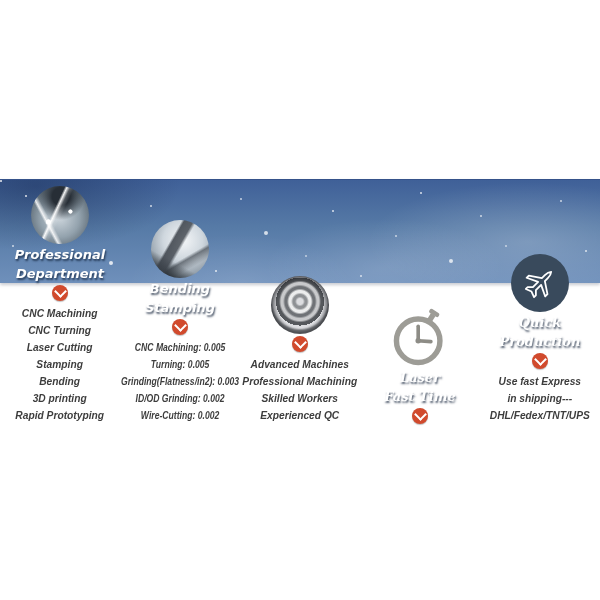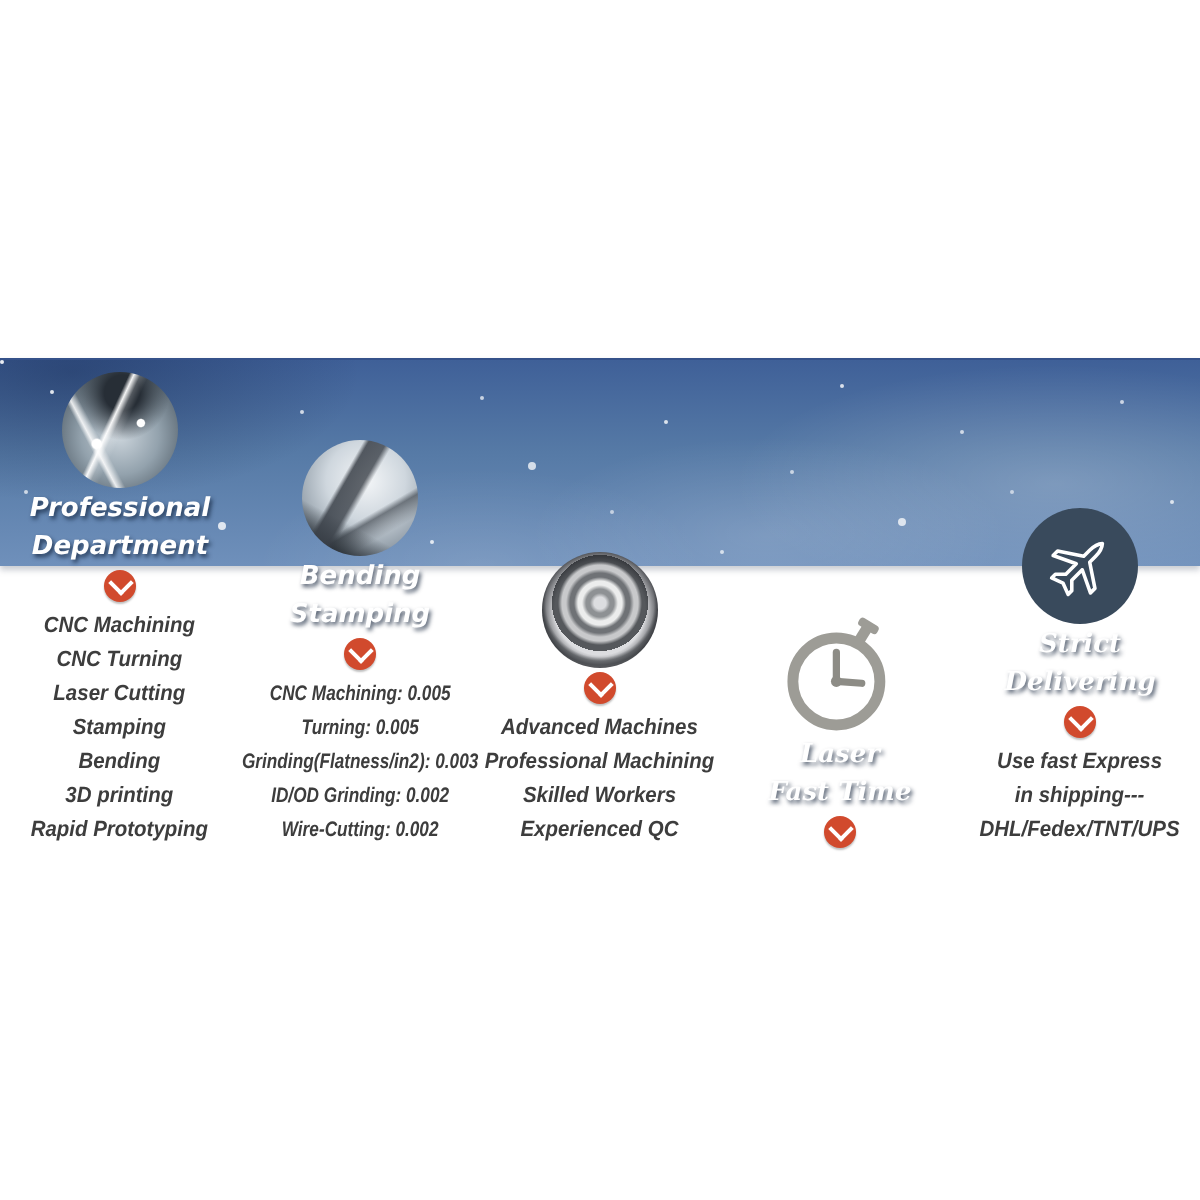--- a/index.html
+++ b/index.html
@@ -170,22 +170,22 @@
     <g transform="rotate(45 18 18)" stroke="#ffffff" stroke-width="1.7" fill="none" stroke-linejoin="round">
       <path d="M18 3
                C19.6 4.8 20 7 20 9.5 L20 13.5 L30.5 20.5 L30.5 23.5 L20 18.5
                L20 25.5 L23.5 29 L23.5 31.5 L18 29.4 L12.5 31.5 L12.5 29 L16 25.5
                L16 18.5 L5.5 23.5 L5.5 20.5 L16 13.5 L16 9.5
                C16 7 16.4 4.8 18 3 Z"></path>
     </g>
   </svg>
 </div>
     <div class="title title-serif">
-      <div class="title-line-1">Strict</div>
-      <div class="title-line-2">Delivering</div>
+      <div class="title-line-1">Quick</div>
+      <div class="title-line-2">Production</div>
     </div>
     <div class="chevron">
       <span class="chev"></span>
     </div>
     <div class="list">
         <span class="list-item">Use fast Express</span>
         <span class="list-item">in shipping---</span>
         <span class="list-item">DHL/Fedex/TNT/UPS</span>
       </div>
   </div>

